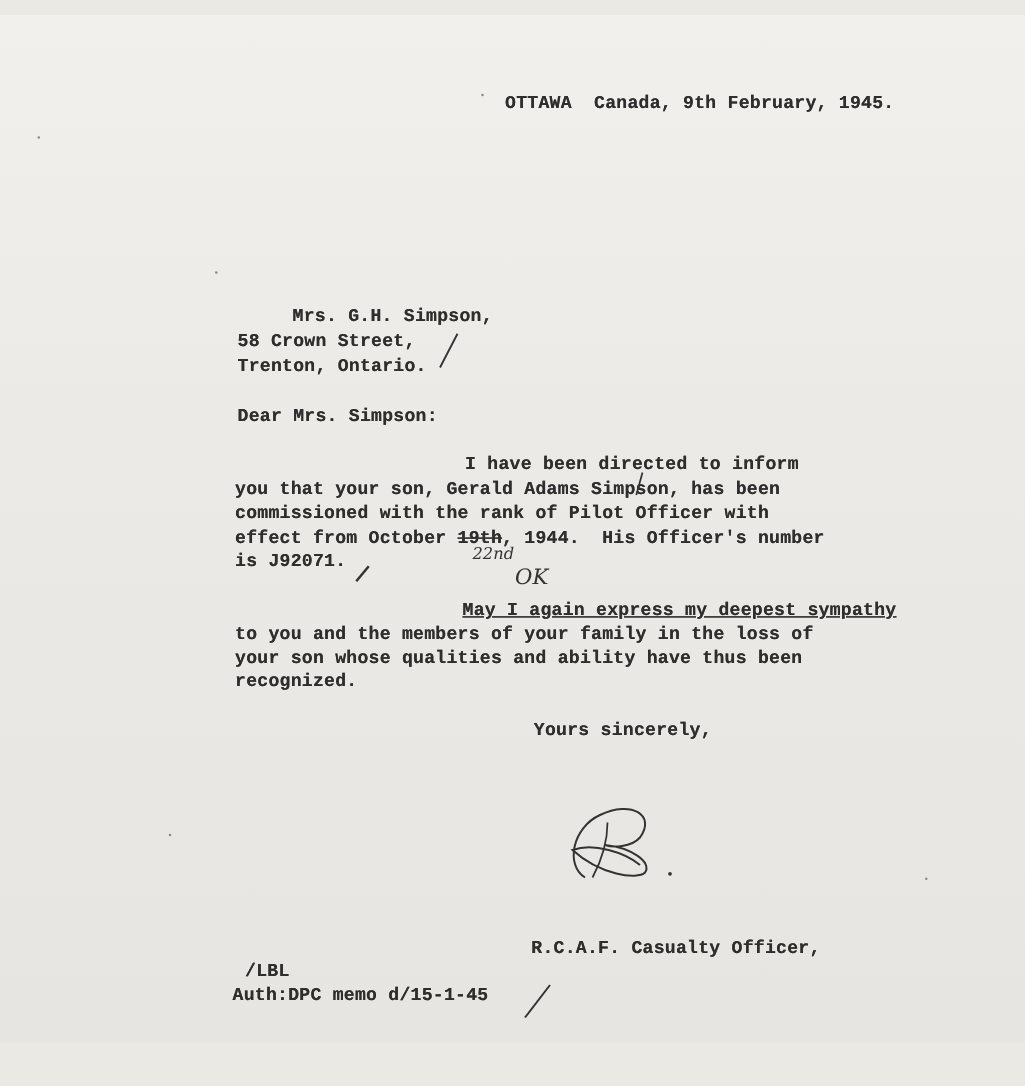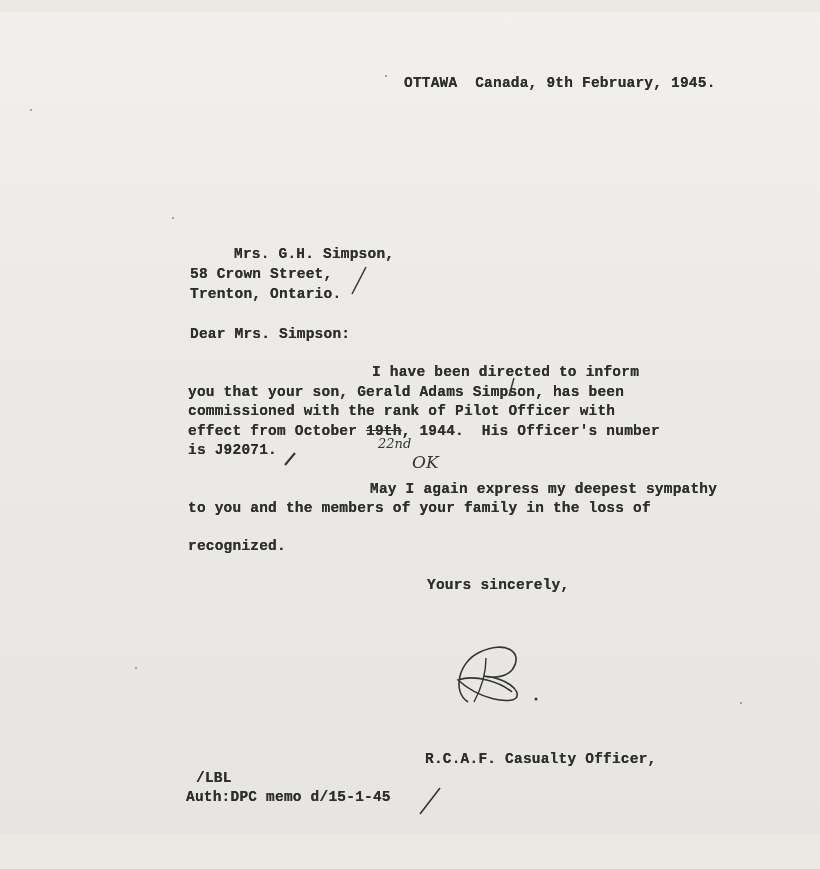--- a/index.html
+++ b/index.html
@@ -49,22 +49,23 @@
 
   <div class="line" style="left:372px; top:351px;">I have been directed to inform</div>
   <div class="line" style="left:188px; top:371px;">you that your son, Gerald Adams Simpson, has been</div>
   <div class="line" style="left:188px; top:390px;">commissioned with the rank of Pilot Officer with</div>
   <div class="line" style="left:188px; top:410px;"><span>effect from October </span><span class="strike">19th</span><span>, 1944.  His Officer's number</span></div>
   <div class="line" style="left:188px; top:429px;text-align:right;">is J92071.</div>
 
   <div class="hand" style="left:378px; top:424px; font-size:13px;">22nd</div>
   <div class="hand" style="left:412px; top:440px; font-size:17px;">OK</div>
 
-  <div class="line" style="left:370px; top:468px;">May I again express my deepest sympathy</div>
+  <div class="line" style="left:370px; top:468px;text-decoration:underline;">May I again express my deepest sympathy</div>
   <div class="line" style="left:188px; top:487px;">to you and the members of your family in the loss of</div>
+  <div class="line" style="left:188px; top:506px;">your son whose qualities and ability have thus been</div>
   <div class="line" style="left:188px; top:525px;">recognized.</div>
 
   <div class="line" style="left:427px; top:564px;text-align:center;">Yours sincerely,</div>
 
   <svg style="left:450px; top:630px;" width="80" height="70">
     <path d="M18 60 C 2 50, 8 20, 30 10 C 55 -2, 75 10, 62 28 C 55 36, 40 36, 34 34 C 55 36, 72 48, 66 56 C 60 62, 30 58, 8 38 C 25 32, 50 40, 62 50" fill="none" stroke="#333" stroke-width="1.6"></path>
     <path d="M36 16 C 36 30, 32 45, 24 60" fill="none" stroke="#333" stroke-width="1.4"></path>
     <circle cx="86" cy="57" r="1.5" fill="#333"></circle>
   </svg>
 

